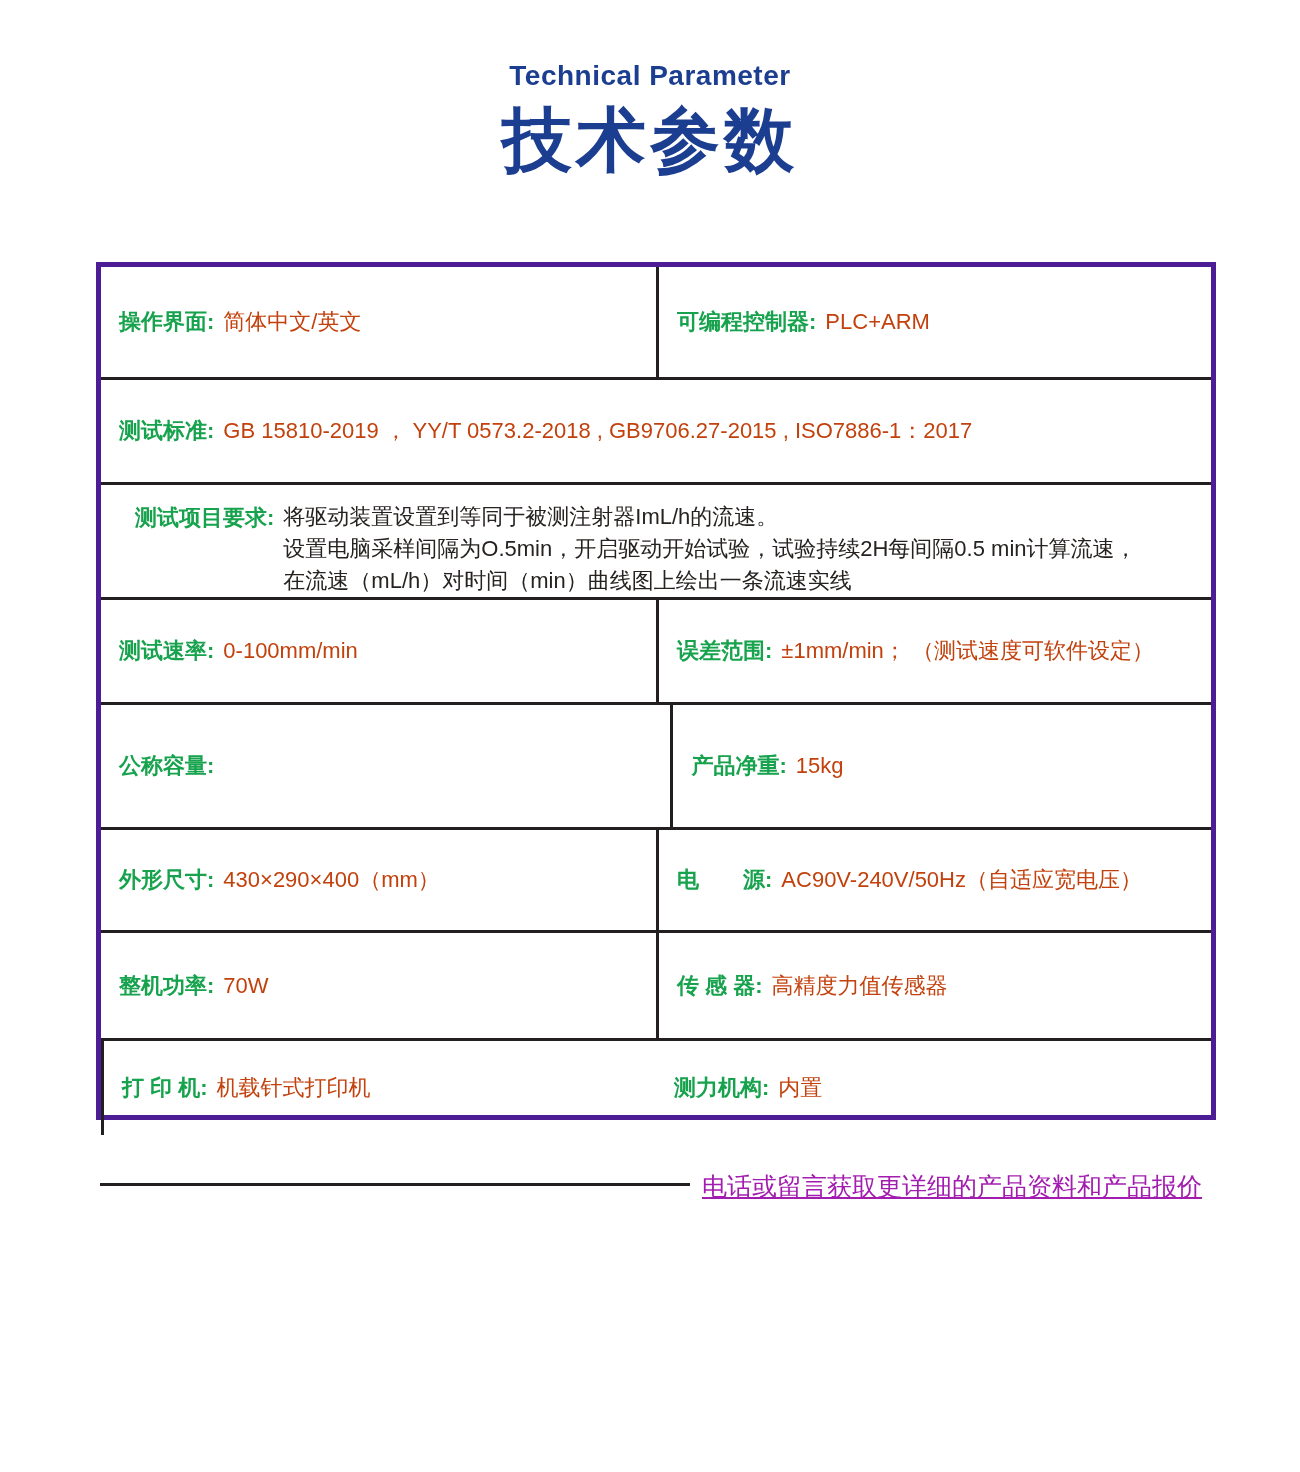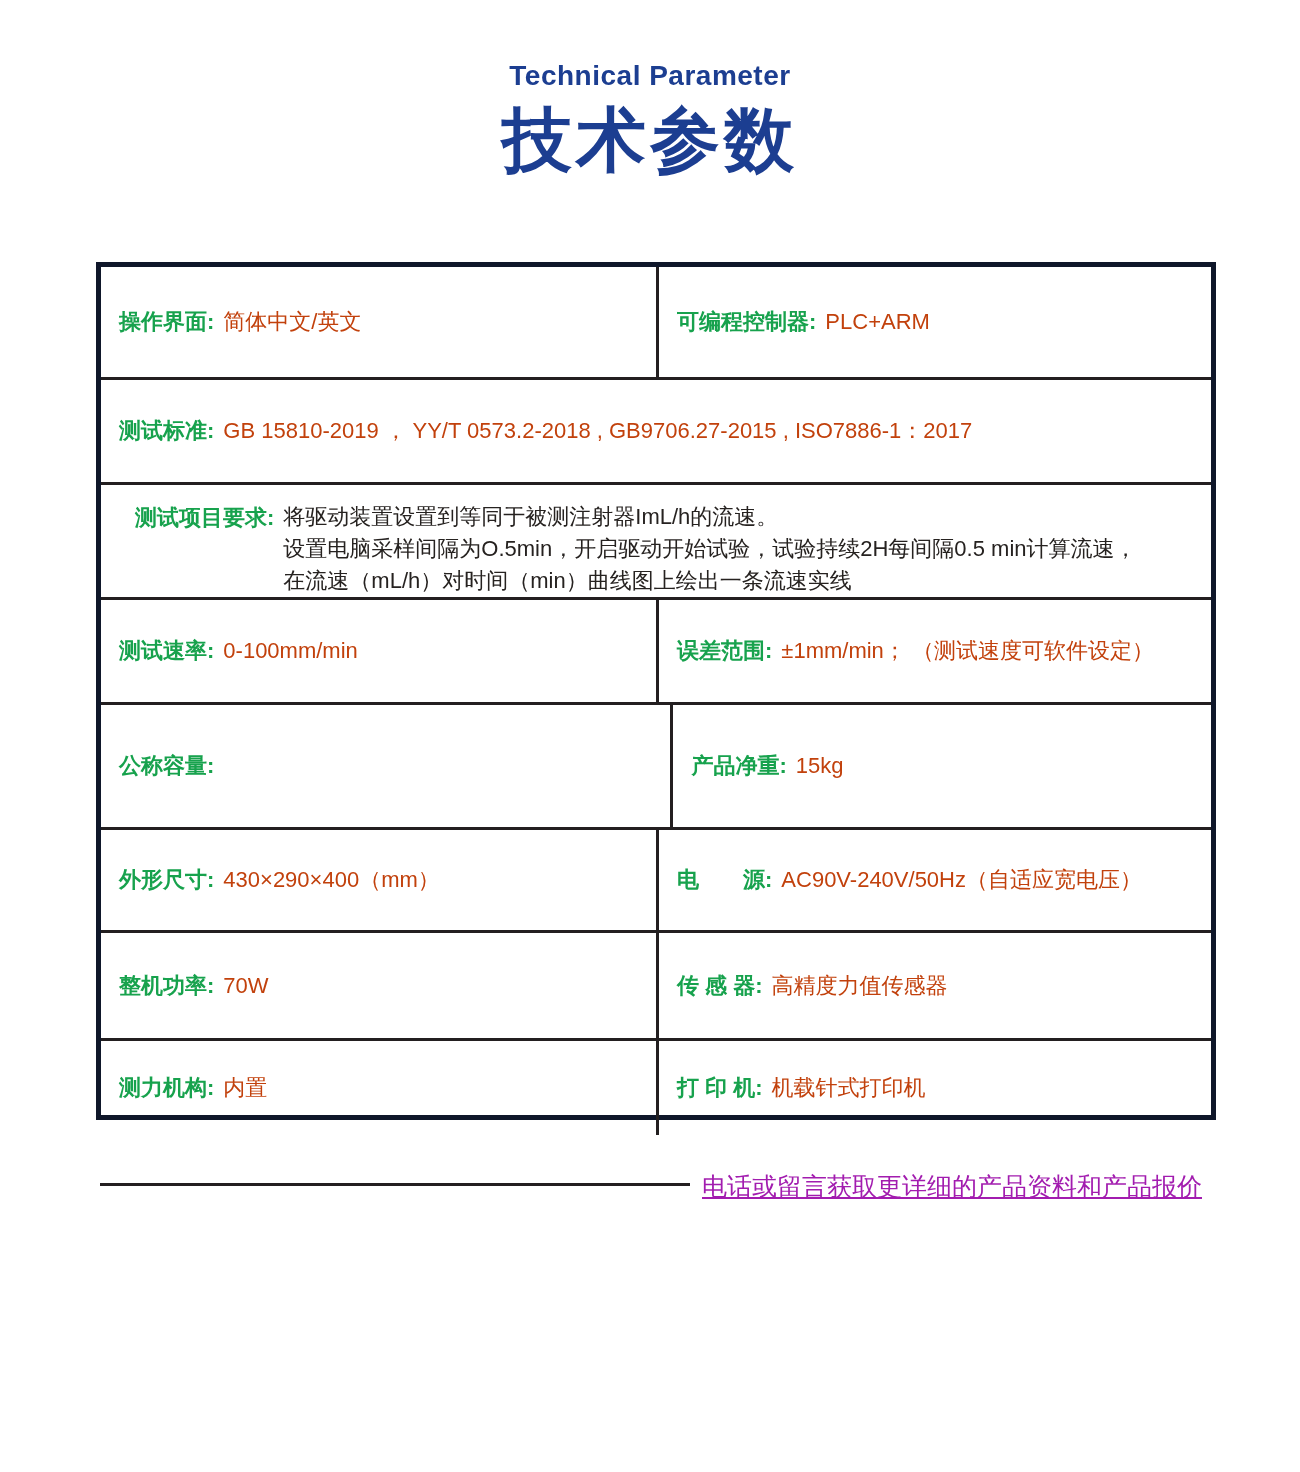--- a/index.html
+++ b/index.html
@@ -36,21 +36,21 @@
     letter-spacing: 4px;
   }
 
   
   .spec-table {
     position: absolute;
     left: 96px;
     top: 262px;
     width: 1120px;
     height: 858px;
-    border: 5px solid #0f172a;
+    border: 5px solid #4c1d95;
     background: #ffffff;
   }
   .row {
     display: flex;
     align-items: stretch;
     width: 100%;
   }
   .row + .row { border-top: 3px solid #231f20; }
   .r1 { height: 110px; }
   .r2 { height: 105px; }
@@ -178,28 +178,28 @@
         <span class="label">整机功率:</span>
         <span class="value">70W</span>
       </div>
       <div class="cell right">
         <span class="label">传 感 器:</span>
         <span class="value">高精度力值传感器</span>
       </div>
     </div>
 
     <div class="row r8">
+      <div class="cell right">
+        <span class="label">打 印 机:</span>
+        <span class="value">机载针式打印机</span>
+      </div>
       <div class="cell left">
         <span class="label">测力机构:</span>
         <span class="value">内置</span>
       </div>
-      <div class="cell right">
-        <span class="label">打 印 机:</span>
-        <span class="value">机载针式打印机</span>
-      </div>
     </div>
 
   </div>
 
   <div class="footer-rule"></div>
   <div class="footer-note">电话或留言获取更详细的产品资料和产品报价</div>
 
 </div>
 
 </body></html>

